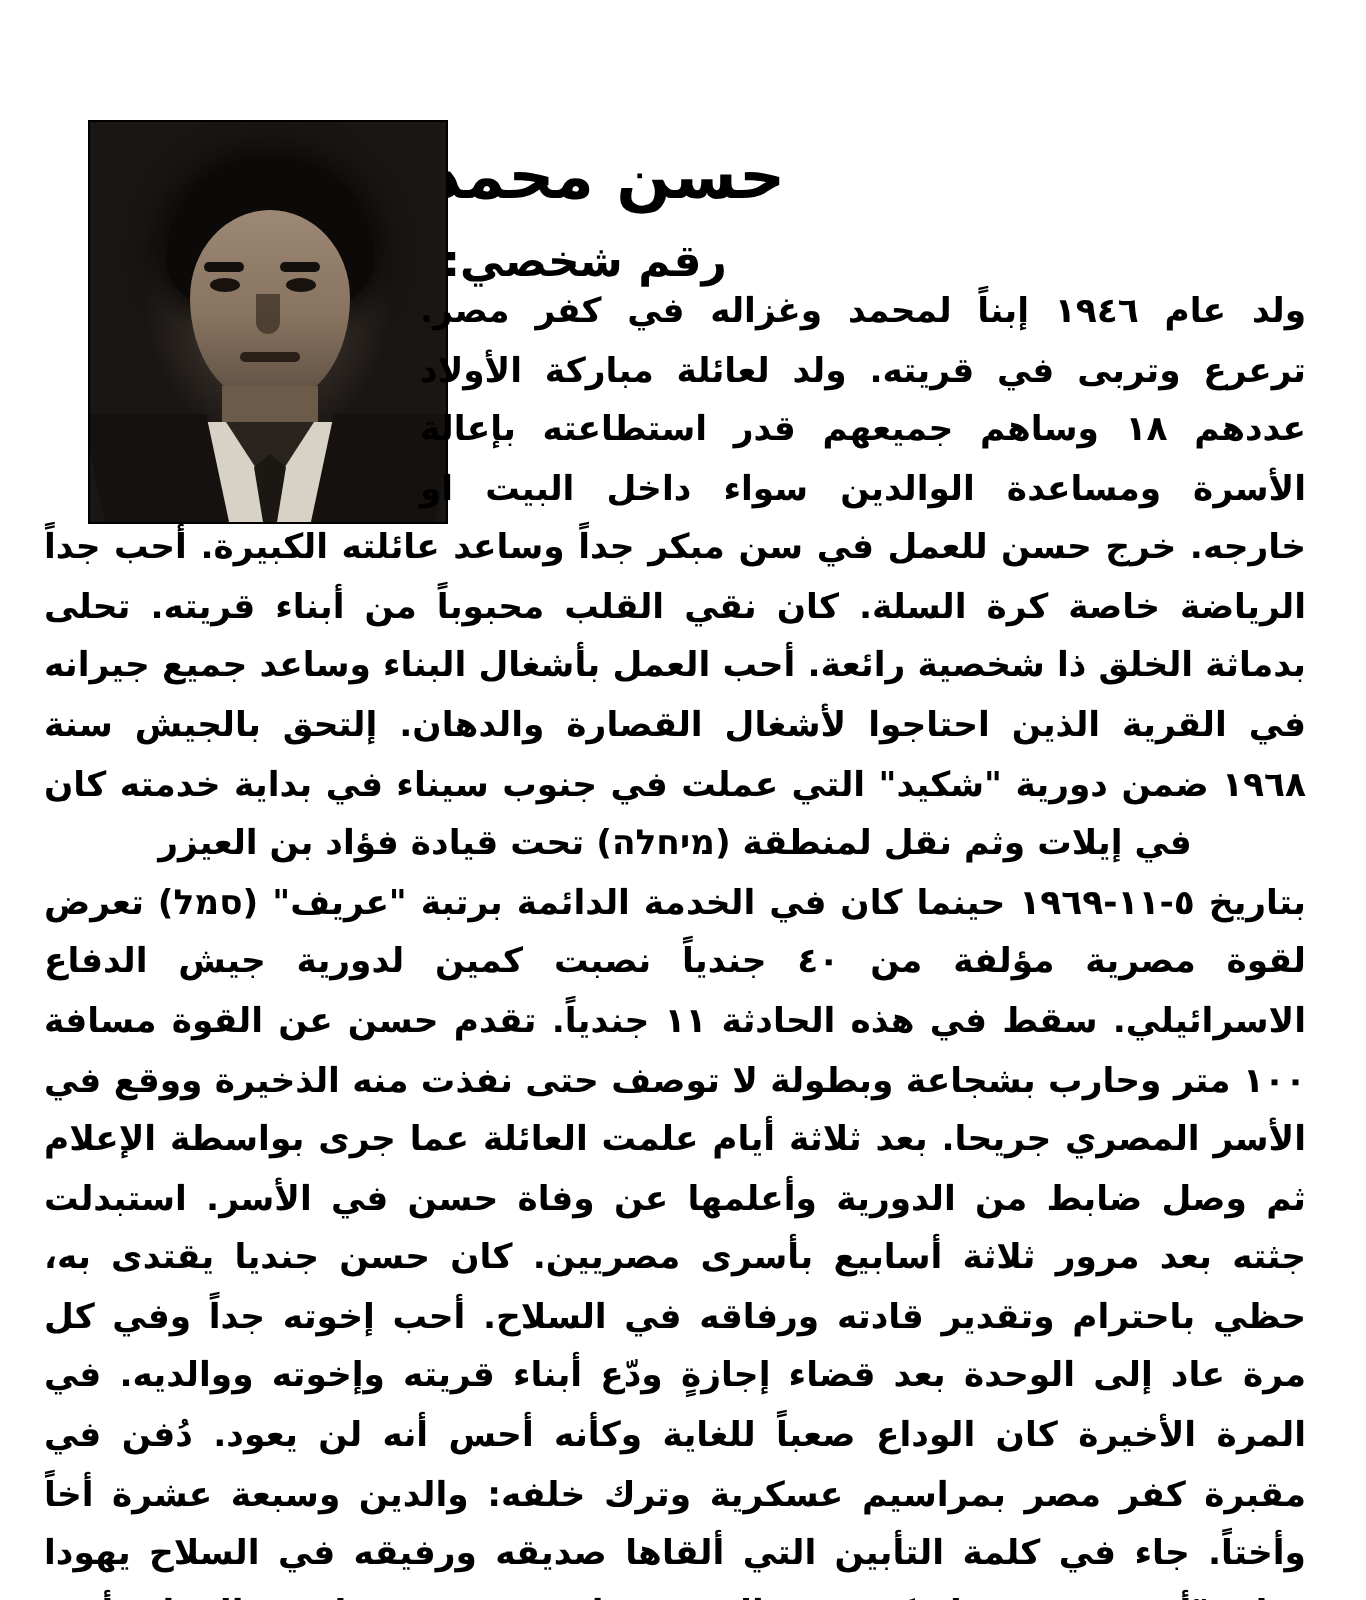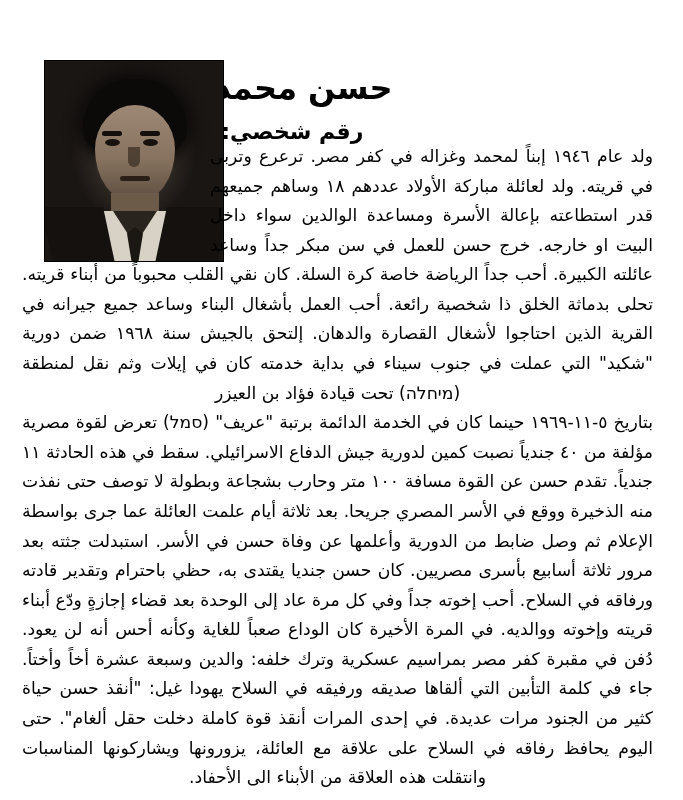--- a/index.html
+++ b/index.html
@@ -161,20 +161,21 @@
     direction: rtl;
     text-align: justify;
     text-align-last: center;
     font-size: 17.2px;
     line-height: 1.72;
     font-family: "DejaVu Sans", sans-serif;
   }
   .body-text p {
     margin: 0;
     text-indent: 0;
+    font-weight: bold;
   }
   .para-1 {
     
     text-align: justify;
   }
   .float-photo-spacer {
     float: left;
     width: 188px;
     height: 102px;
     shape-outside: margin-box;

